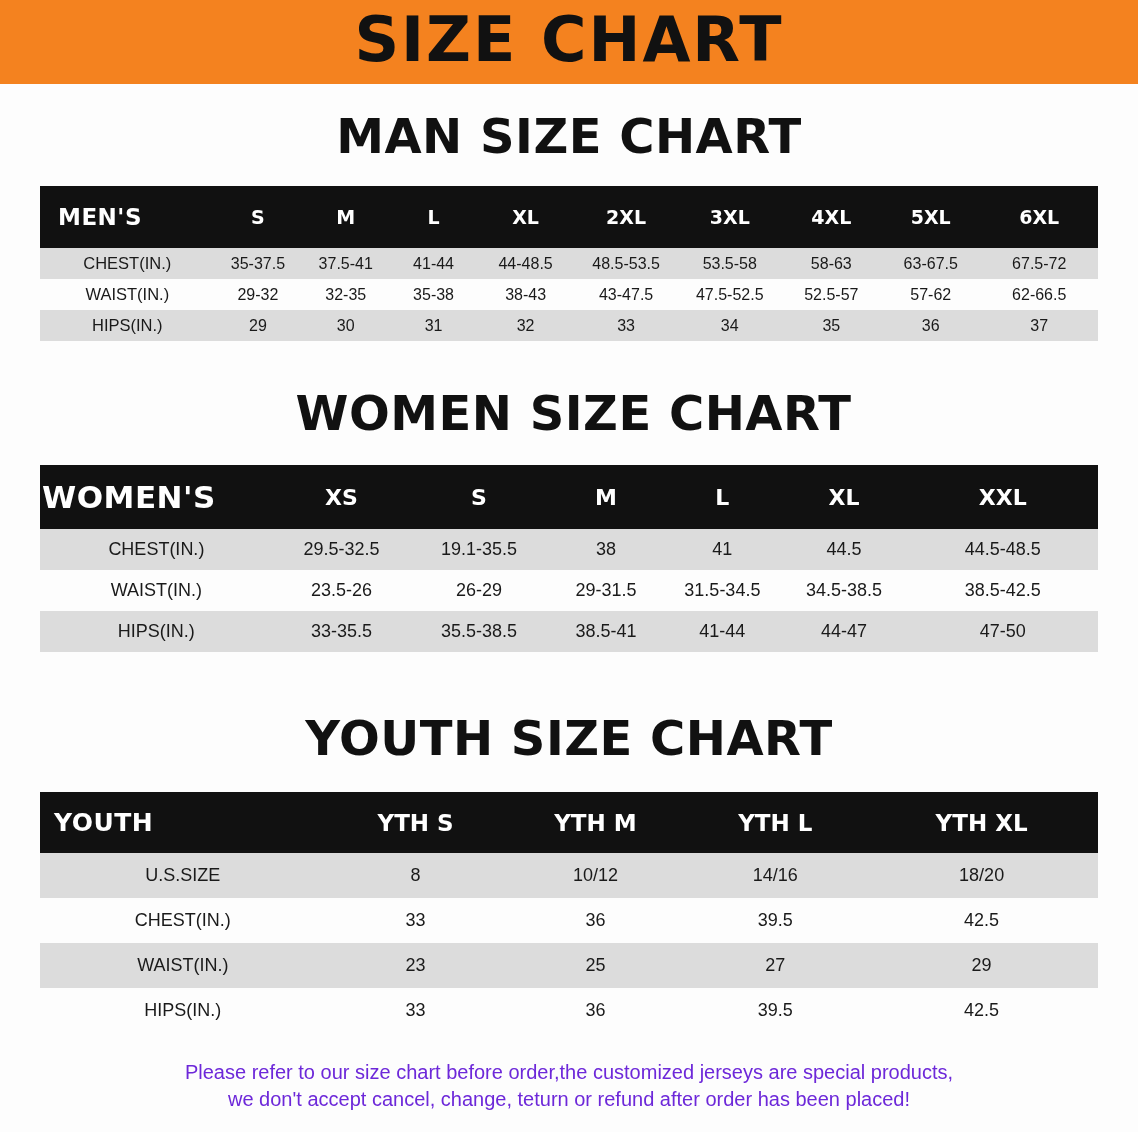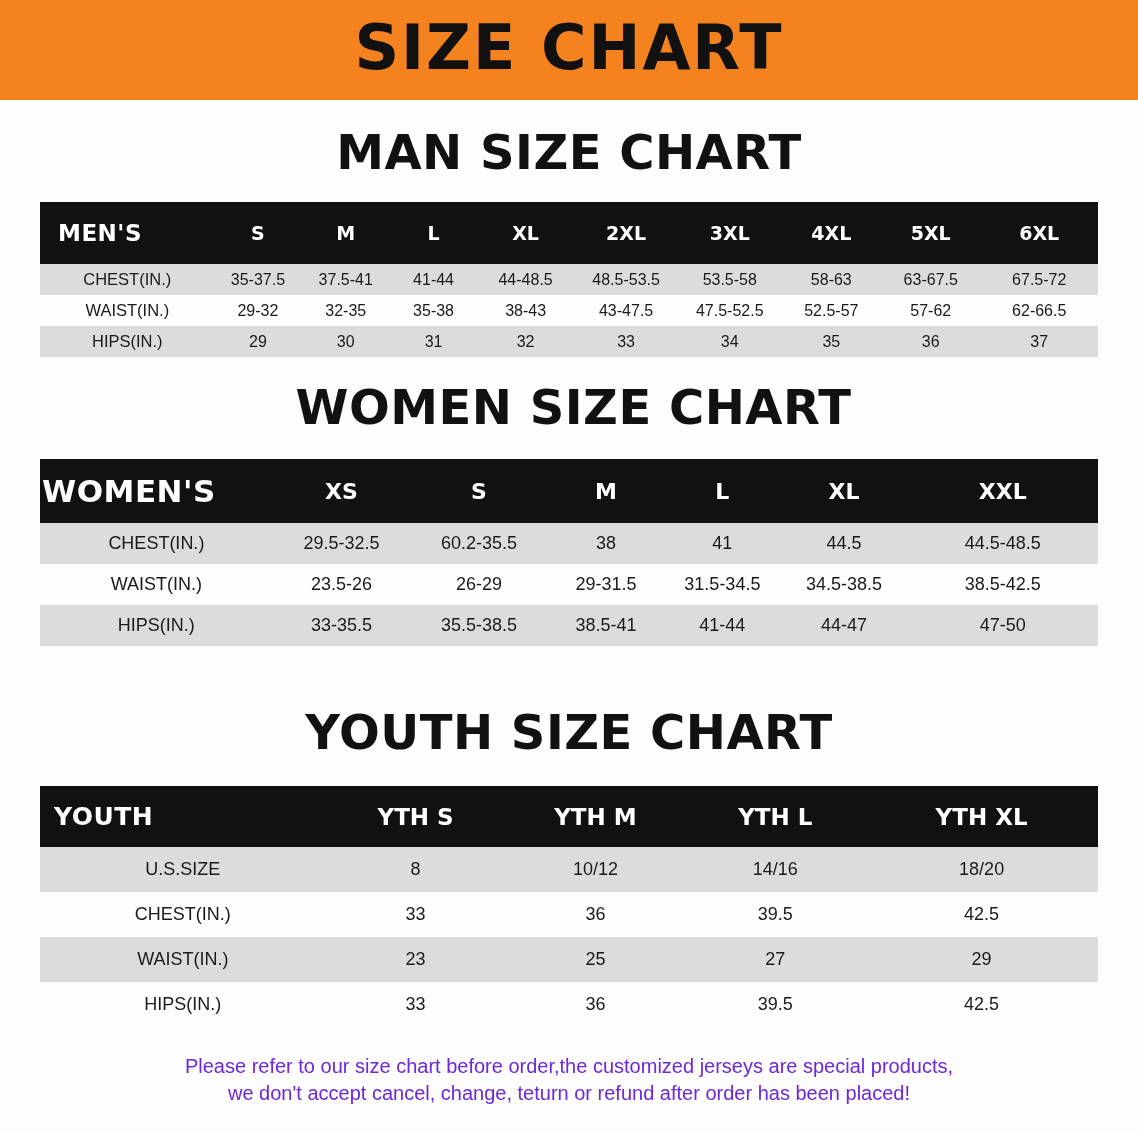--- a/index.html
+++ b/index.html
@@ -16,21 +16,21 @@
   }
   .page {
     width: 1138px;
     height: 1132px;
     position: relative;
     background: #fdfdfd;
   }
   
   .banner {
     background: #f4821f;
-    height: 100px;
+    height: 84px;
     display: flex;
     align-items: center;
     justify-content: center;
   }
   .banner-title {
     font-family: "DejaVu Sans", sans-serif;
     font-weight: bold;
     font-size: 62px;
     letter-spacing: 2px;
     color: #111;
@@ -40,21 +40,21 @@
   
   .section-title {
     text-align: center;
     font-family: "DejaVu Sans", sans-serif;
     font-weight: bold;
     font-size: 48px;
     letter-spacing: 0.5px;
     color: #111;
   }
   #man-title { margin-top: 24px; margin-bottom: 22px; }
-  #women-title { margin-top: 22px; margin-bottom: 24px; padding-left: 9px; }
+  #women-title { margin-top: 44px; margin-bottom: 24px; padding-left: 9px; }
   #youth-title { margin-top: 58px; margin-bottom: 26px; }
 
   
   .table-wrap {
     margin: 0 40px;
   }
   table {
     width: 100%;
     border-collapse: collapse;
     table-layout: fixed;
@@ -212,21 +212,21 @@
           <th>M</th>
           <th>L</th>
           <th>XL</th>
           <th>XXL</th>
         </tr>
       </thead>
       <tbody>
         <tr class="shade">
           <td class="rowlabel">CHEST(IN.)</td>
           <td>29.5-32.5</td>
-          <td>60.2-35.5</td>
+          <td>19.1-35.5</td>
           <td>38</td>
           <td>41</td>
           <td>44.5</td>
           <td>44.5-48.5</td>
         </tr>
         <tr class="plain">
           <td class="rowlabel">WAIST(IN.)</td>
           <td>23.5-26</td>
           <td>26-29</td>
           <td>29-31.5</td>

